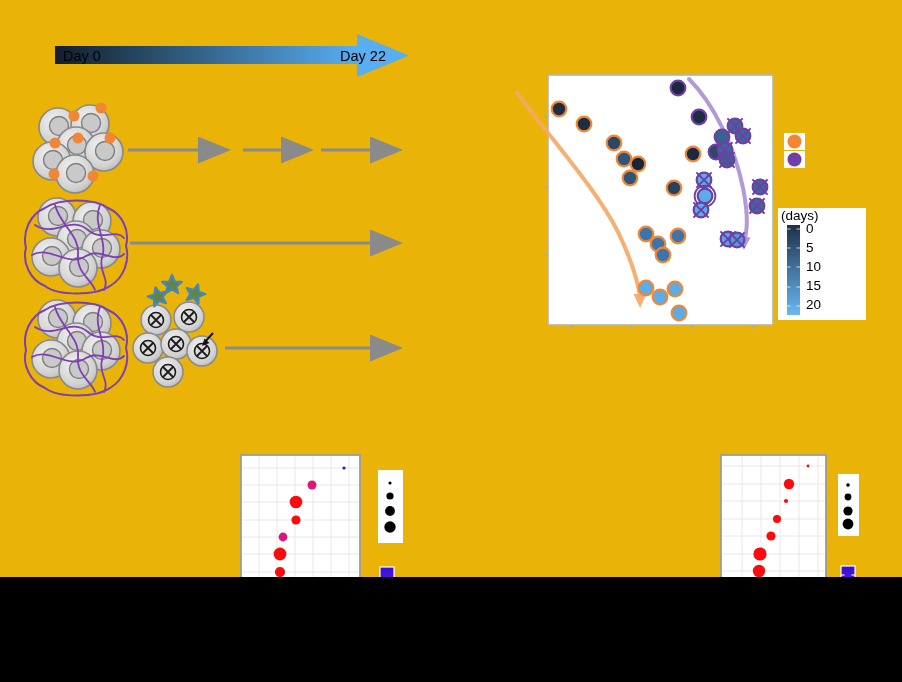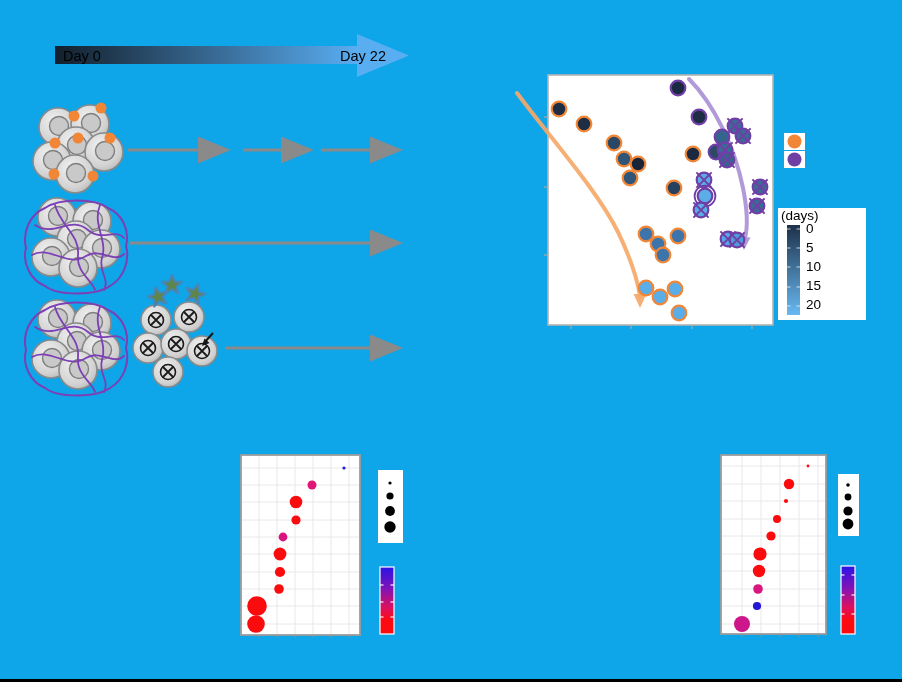--- a/index.html
+++ b/index.html
@@ -1,16 +1,16 @@
 <!DOCTYPE html>
 <html><head>
 <meta charset="utf-8">
 <style>
   html,body{margin:0;padding:0;background:#000;}
-  .canvas{position:relative;width:902px;height:679px;background:#0ea5e9;overflow:hidden;
+  .canvas{position:relative;width:902px;height:577px;background:#eab308;overflow:hidden;
           font-family:"Liberation Sans","DejaVu Sans",sans-serif;text-align:center;}
   svg{position:absolute;left:0;top:0;}
   text{font-family:"Liberation Sans","DejaVu Sans",sans-serif;}
   .daylabel{font-size:14.5px;fill:#000;}
   .cbarlabel{font-size:13.5px;fill:#000;}
 </style>
 </head>
 <body>
 
 <div class="canvas">

